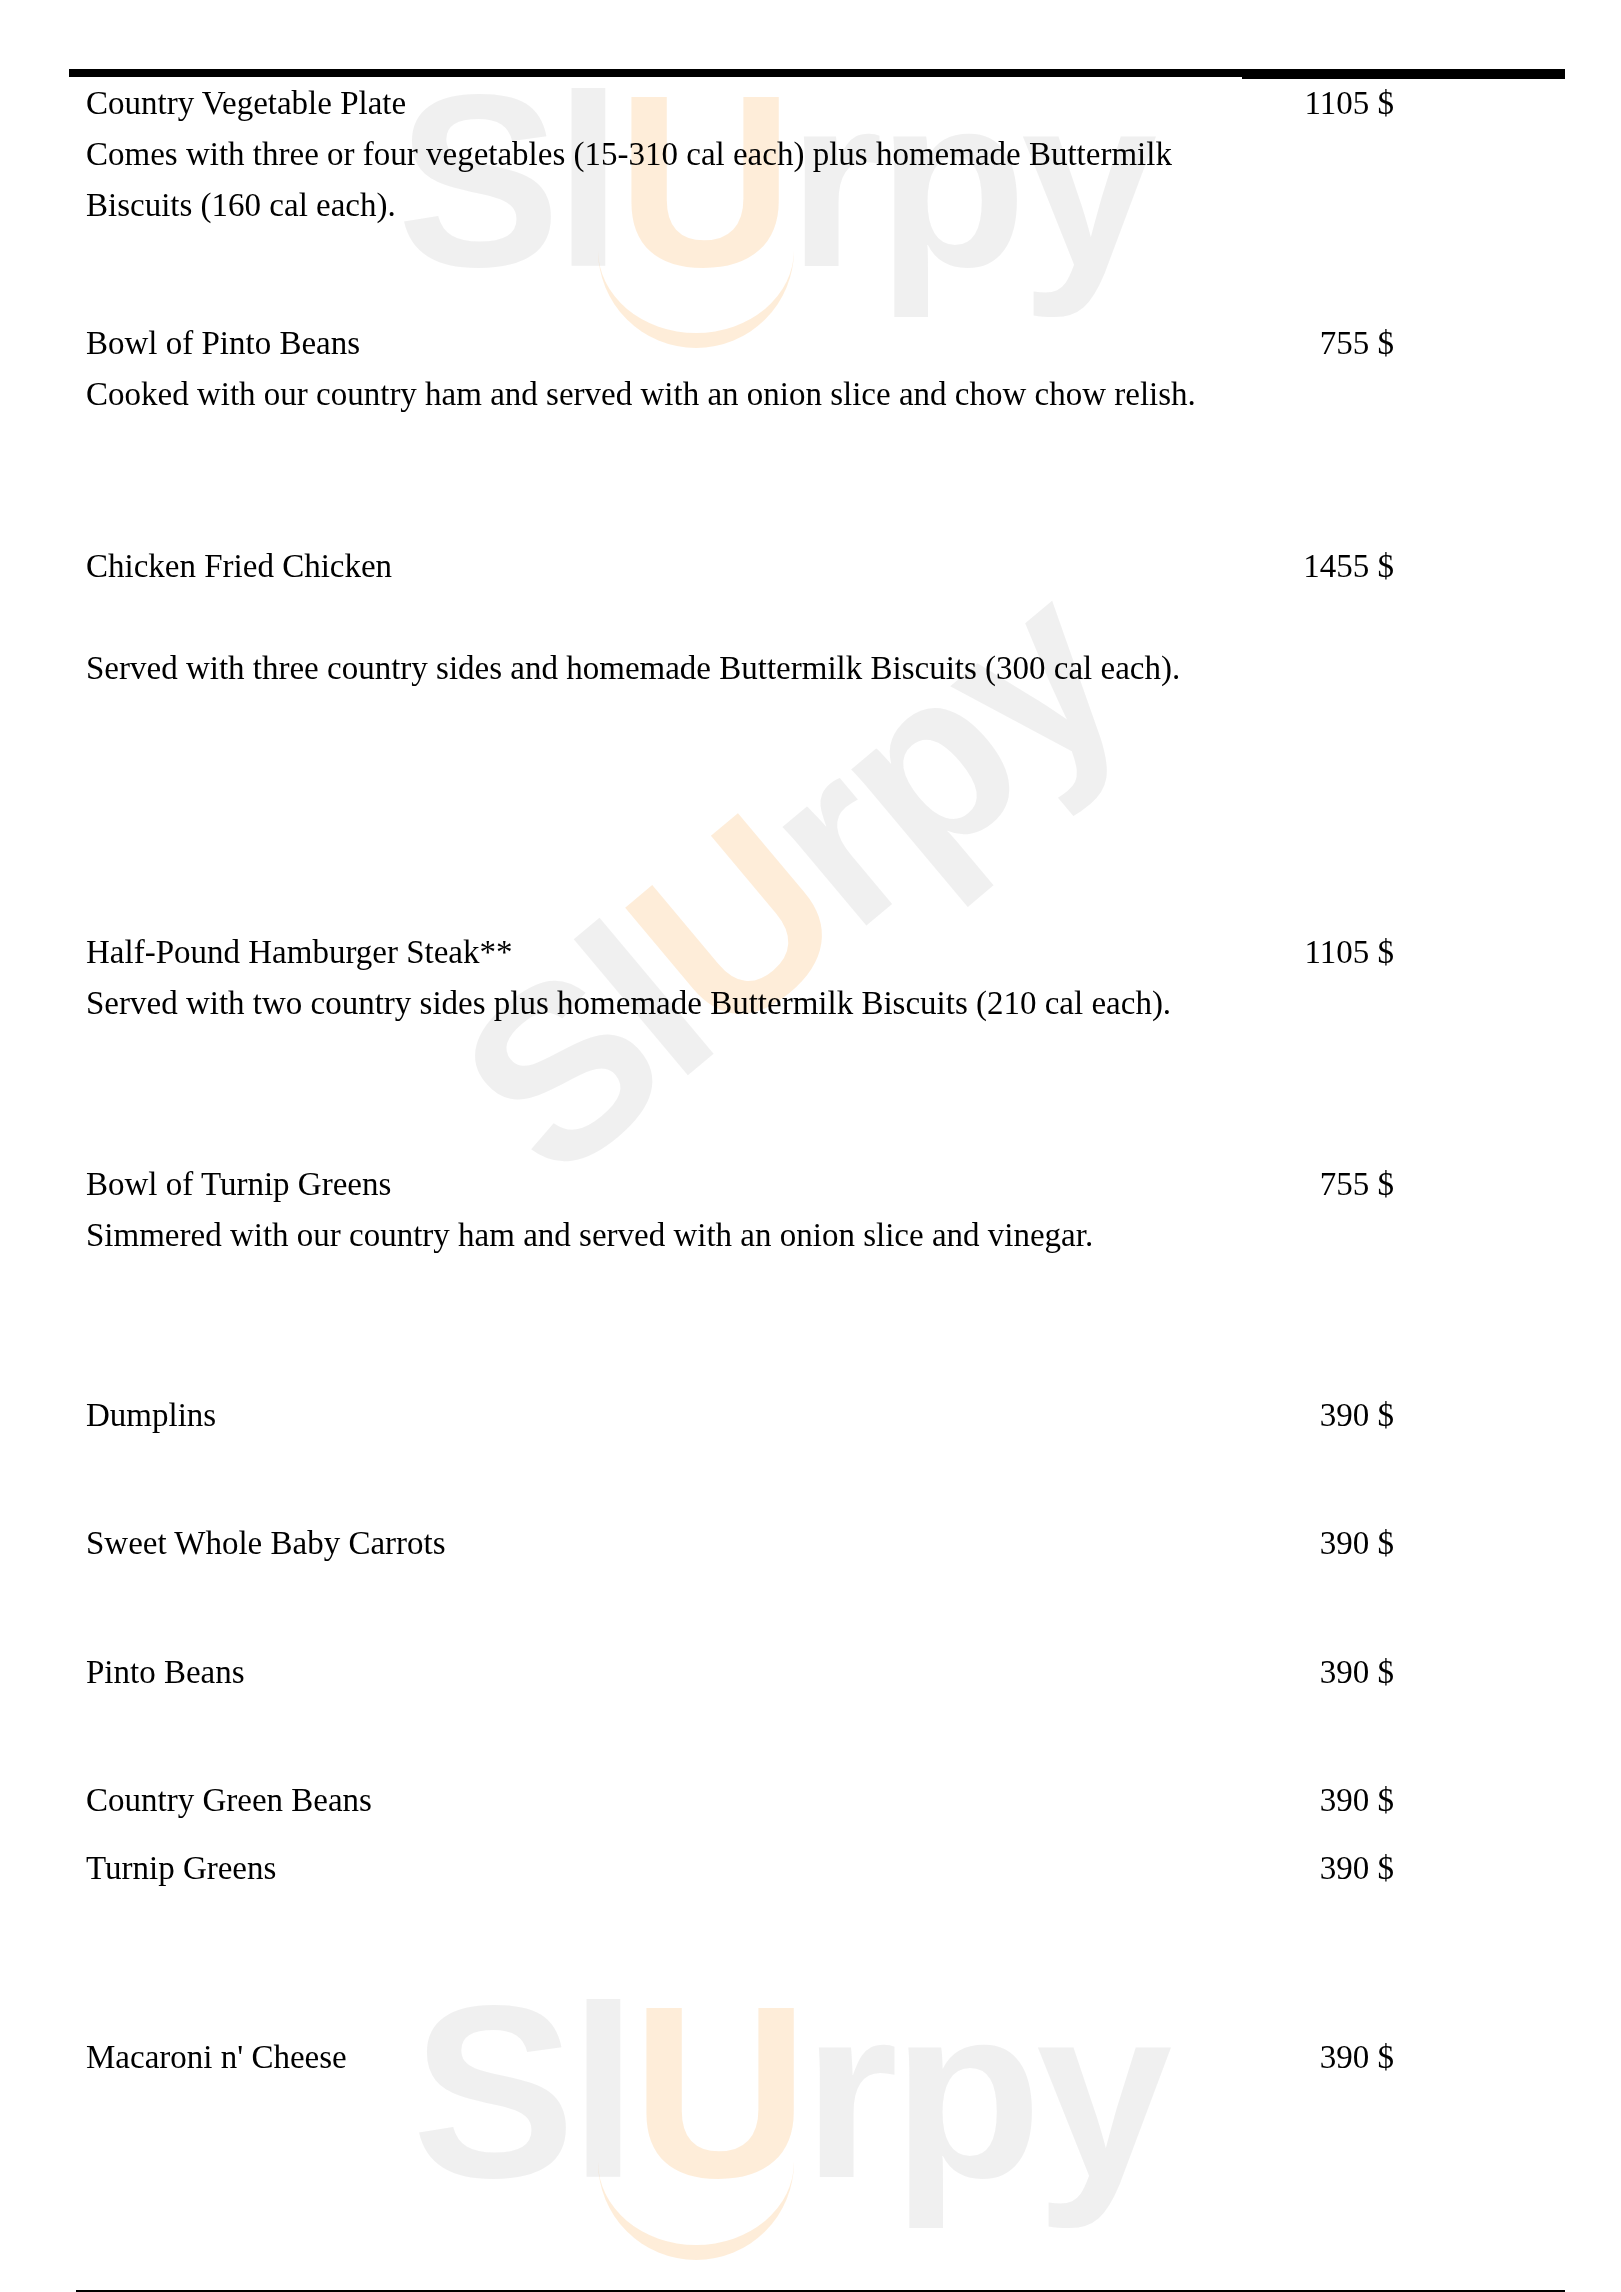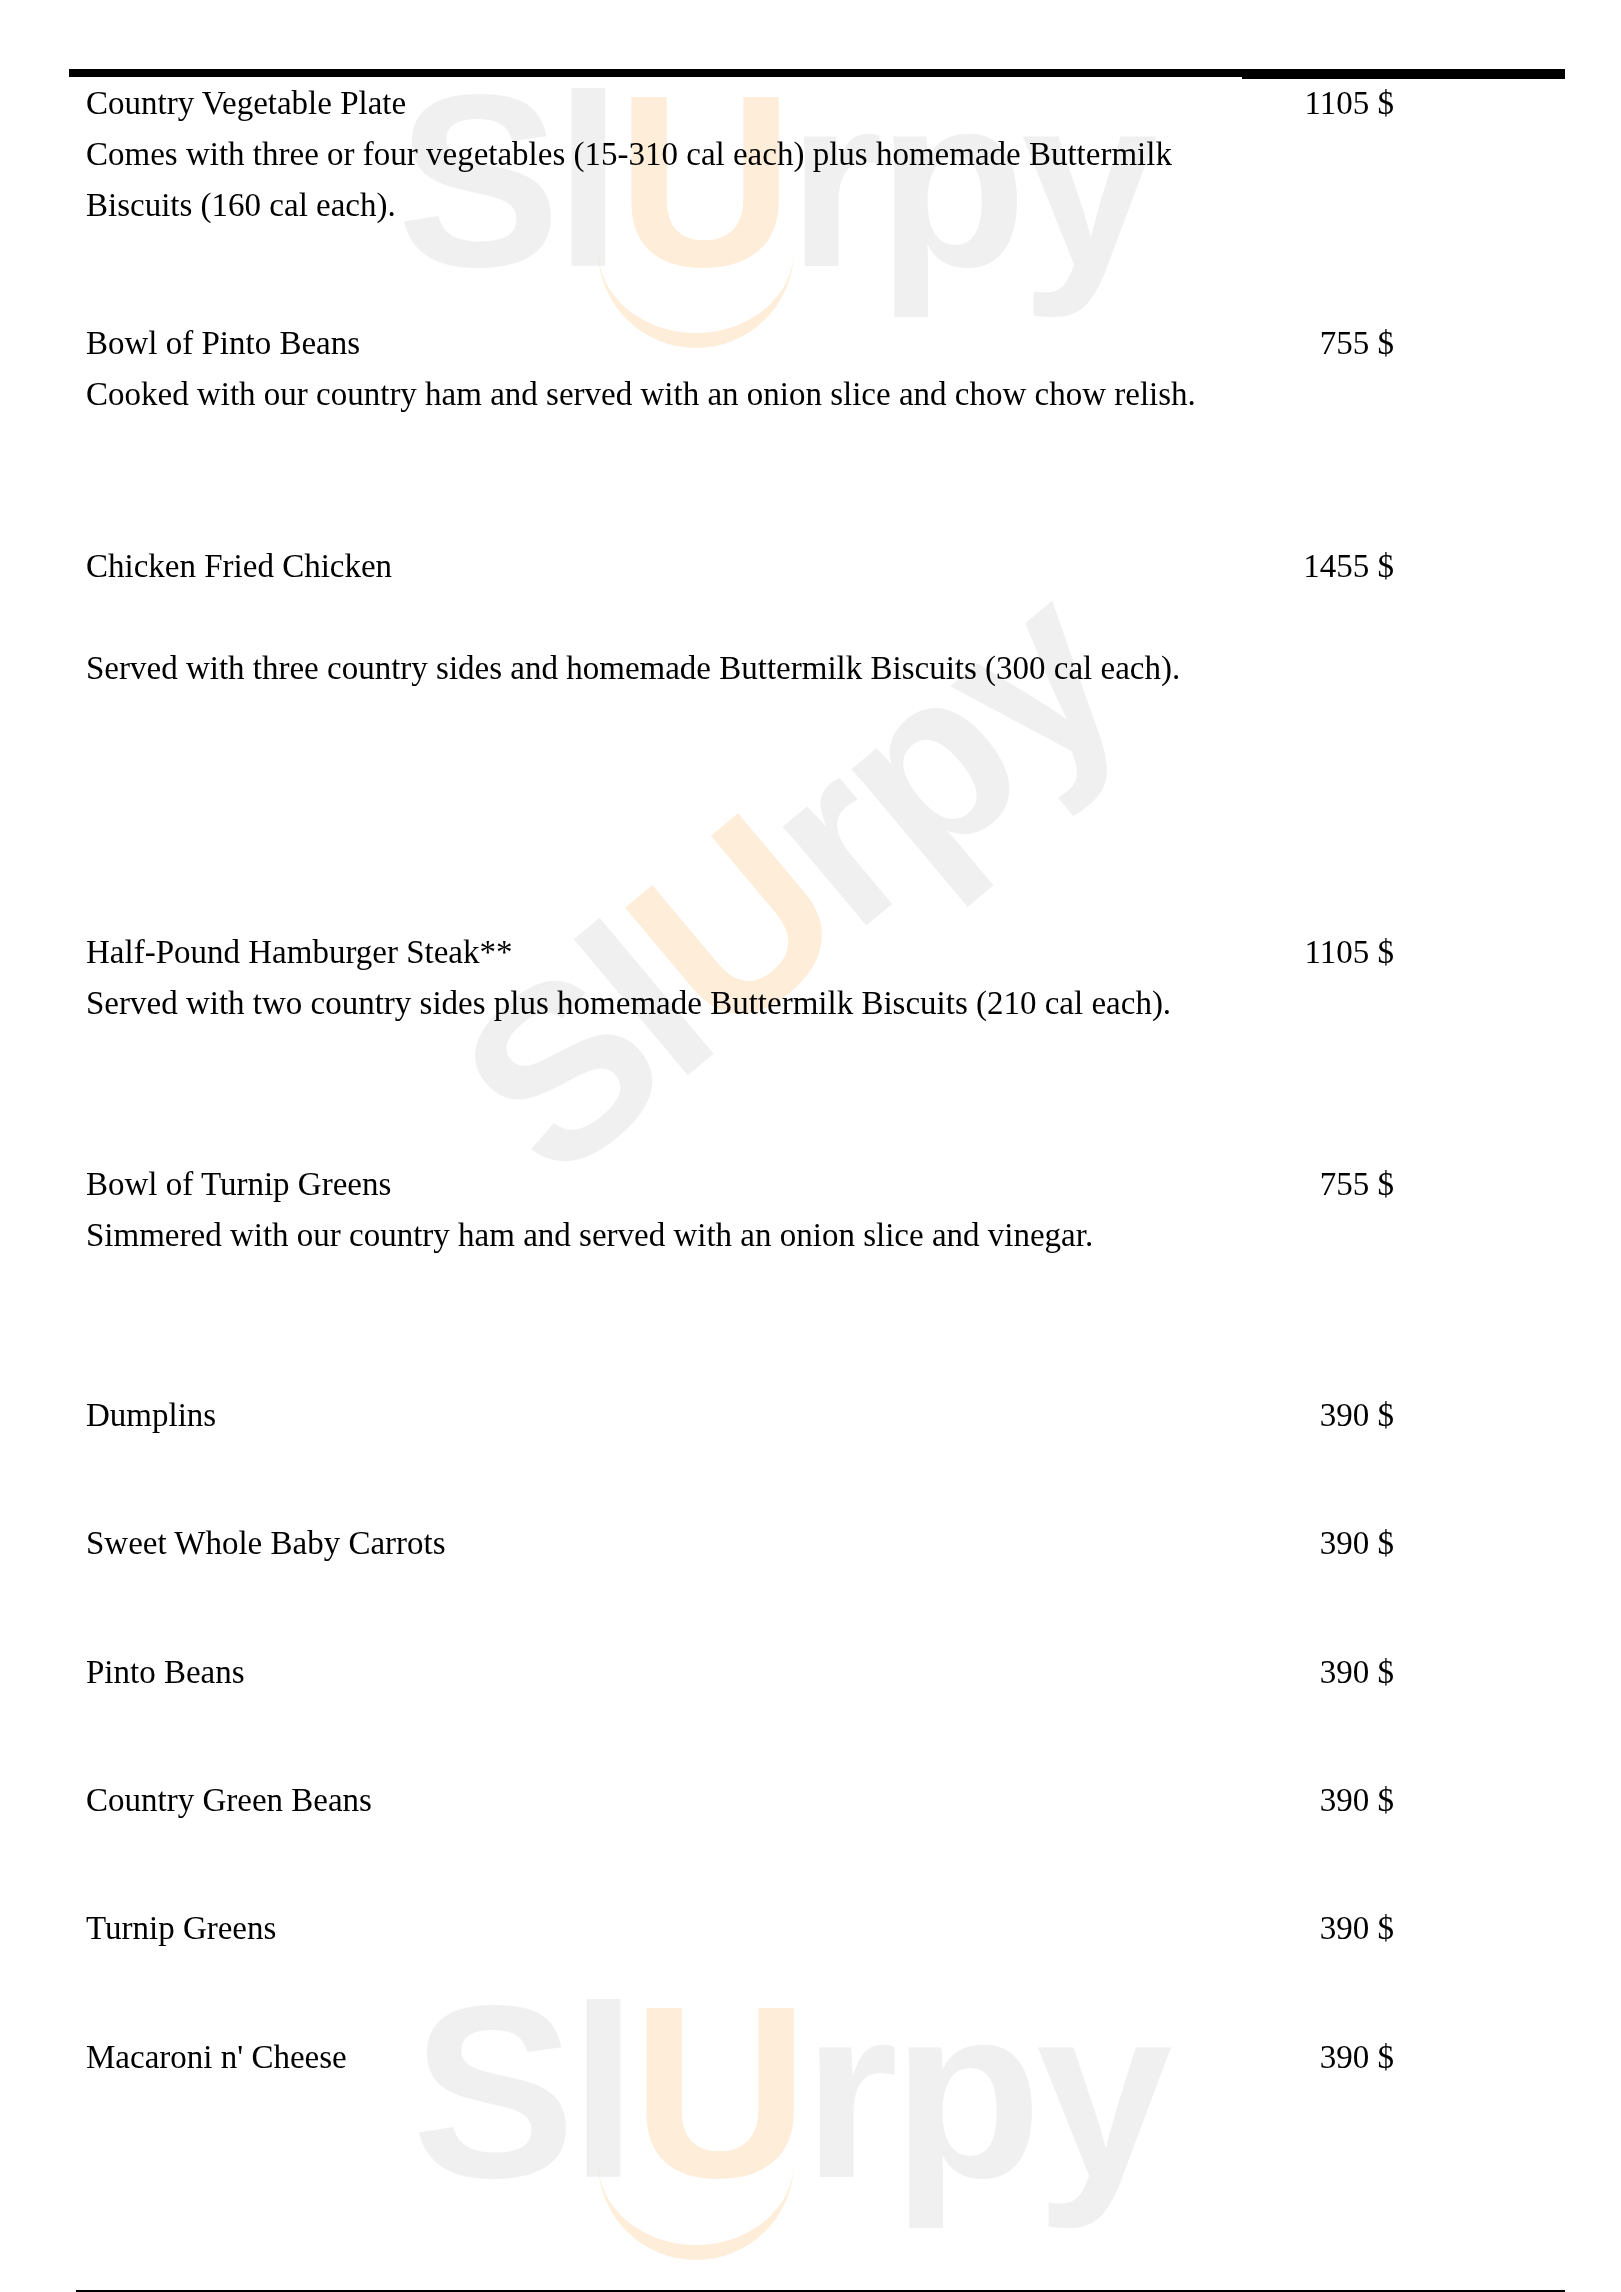--- a/index.html
+++ b/index.html
@@ -168,21 +168,21 @@
 <div class="menu-item" style="top:1647px;">
   <span class="item-name">Pinto Beans</span>
   <span class="item-price">390 $</span>
 </div>
 
 <div class="menu-item" style="top:1775px;">
   <span class="item-name">Country Green Beans</span>
   <span class="item-price">390 $</span>
 </div>
 
-<div class="menu-item" style="top:1903px;font-family:Liberation Serif, serif;">
+<div class="menu-item" style="top:1843px;font-family:Liberation Serif, serif;">
   <span class="item-name">Turnip Greens</span>
   <span class="item-price">390 $</span>
 </div>
 
 <div class="menu-item" style="top:2032px;">
   <span class="item-name">Macaroni n' Cheese</span>
   <span class="item-price">390 $</span>
 </div>
 
 

